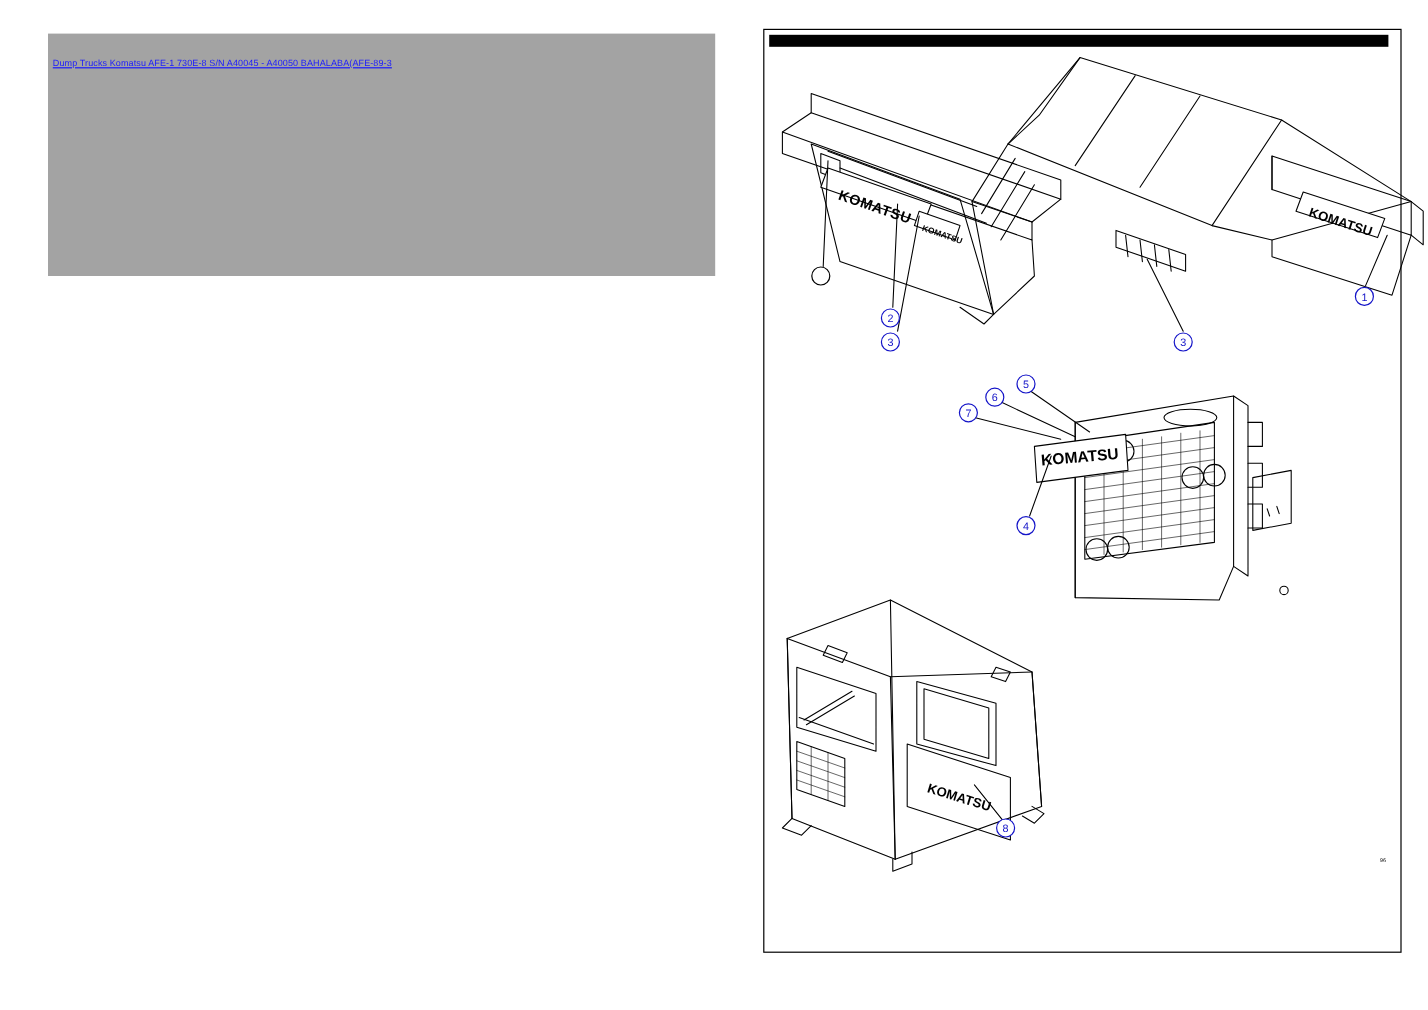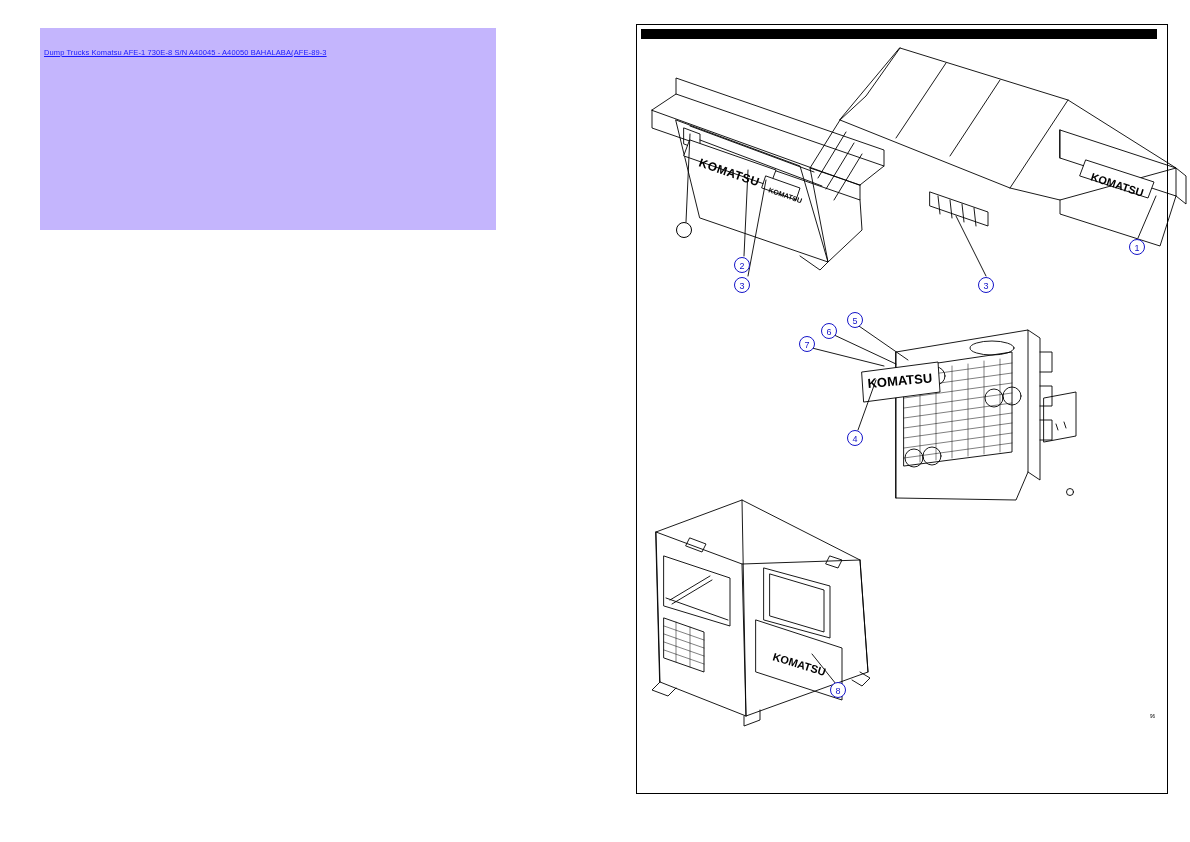--- a/index.html
+++ b/index.html
@@ -13,23 +13,23 @@
     position: relative;
     font-family: "Liberation Sans", sans-serif;
     overflow: hidden;
   }
 
   
   #left-panel {
     position: absolute;
     left: 40px;
     top: 28px;
-    width: 456px;
+    width: 556px;
     height: 202px;
-    background: #c4b5fd;
+    background: #a3a3a3;
   }
   #left-panel .link {
     position: absolute;
     left: 4px;
     top: 20px;
     color: #1a1aff;
     font-size: 7.5px;
     line-height: 9px;
     text-decoration: underline;
     white-space: nowrap;

